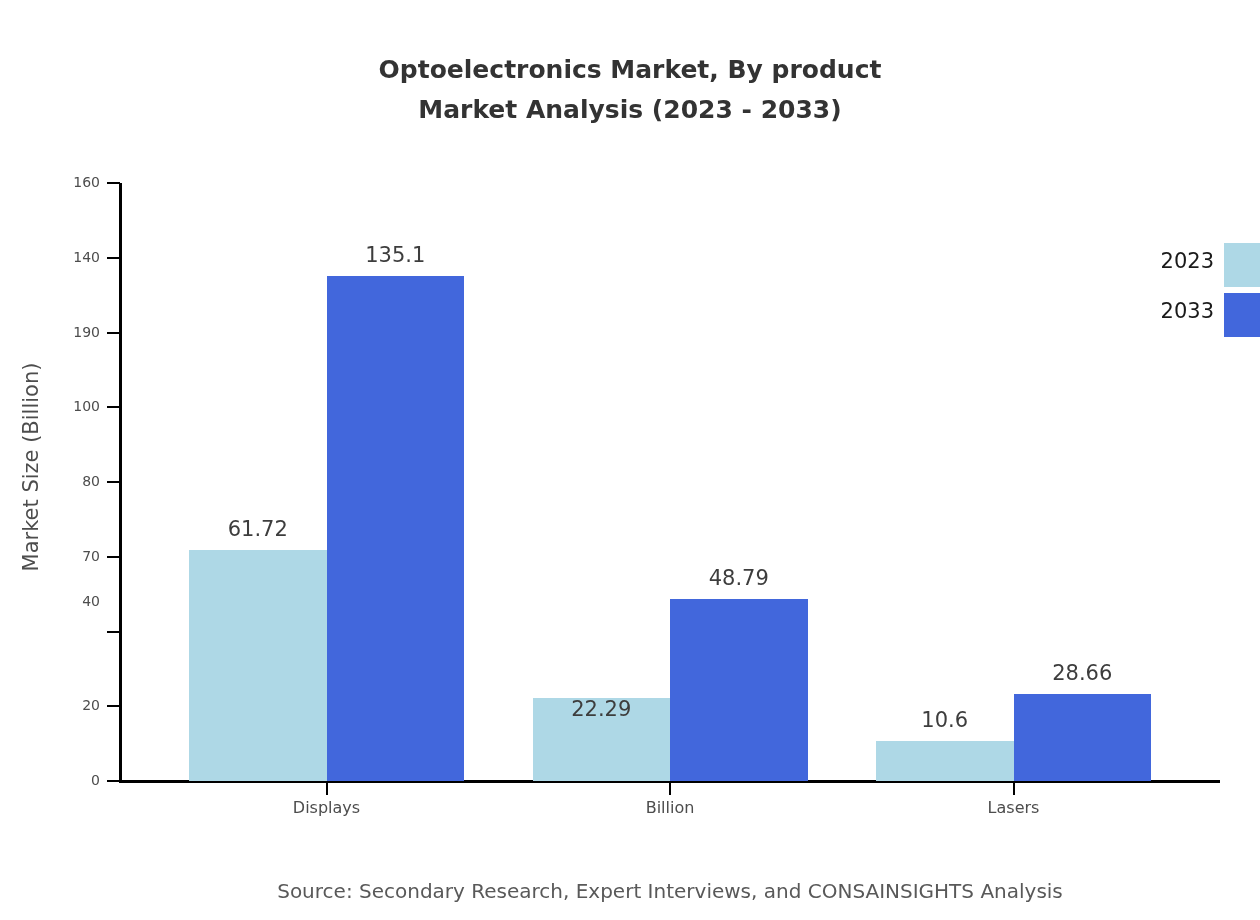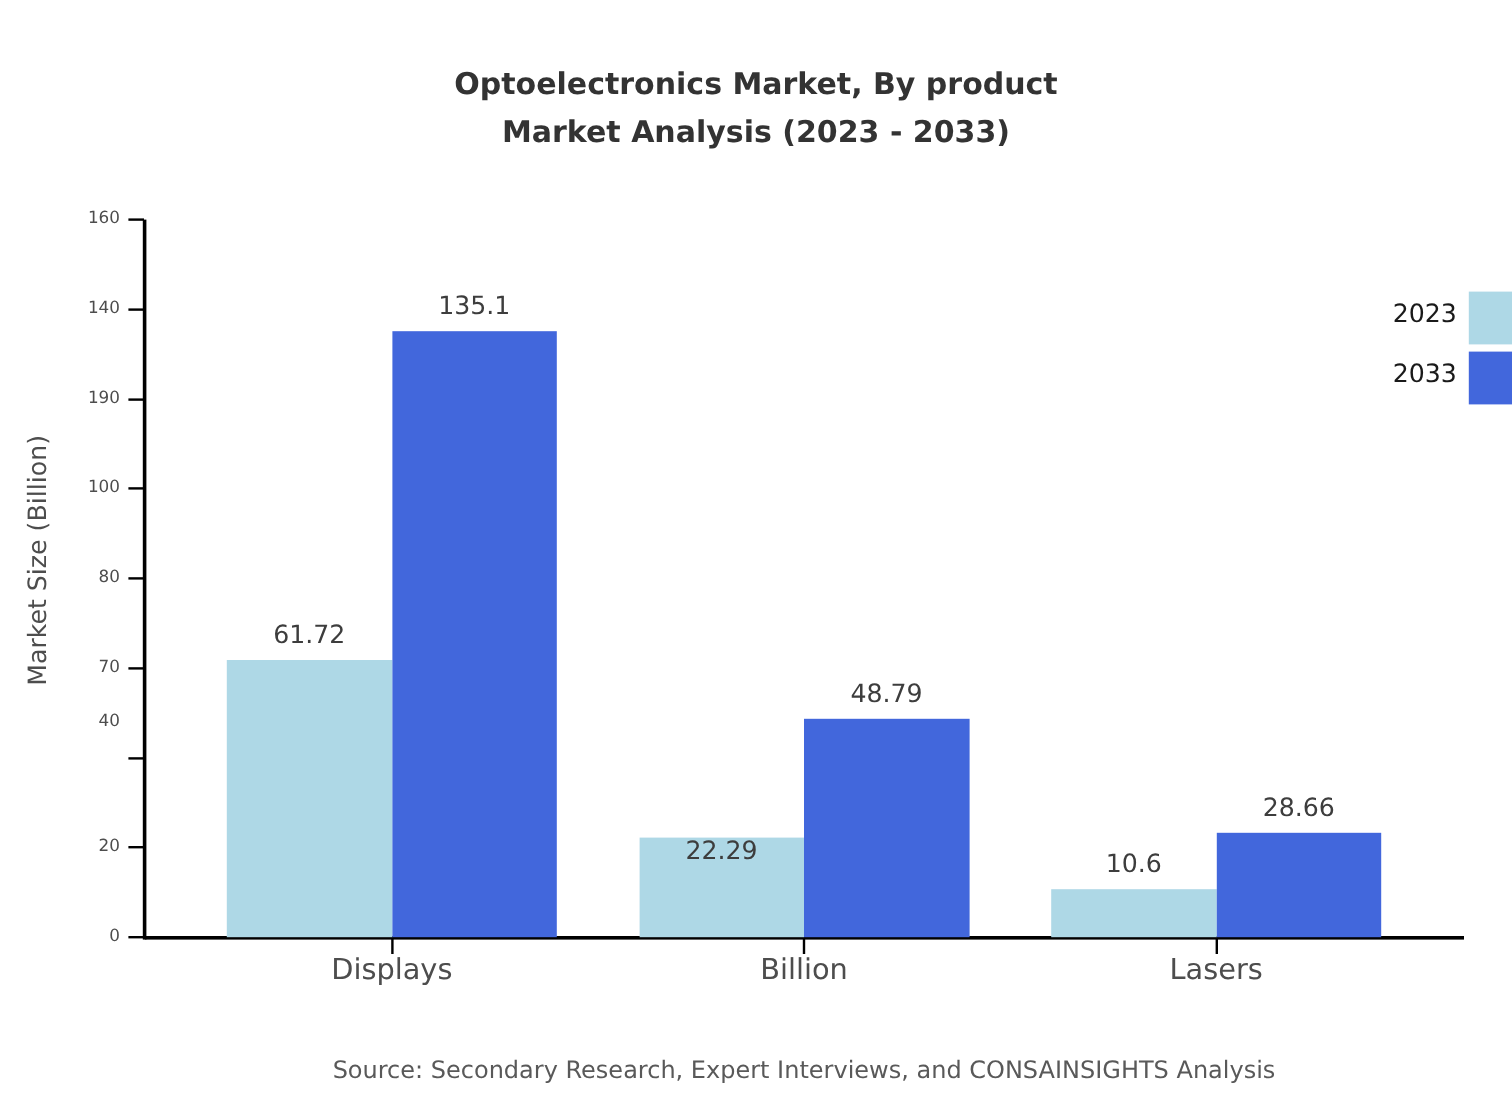--- a/index.html
+++ b/index.html
@@ -91,21 +91,21 @@
     width: 2px;
     height: 13px;
     background: #000000;
   }
   .xtick-label {
     position: absolute;
     top: 794px;
     width: 260px;
     text-align: center;
     color: #4d4d4d;
-    font-size: 24px;
+    font-size: 16px;
     line-height: 28px;
   }
 
   
   #ylabel {
     position: absolute;
     left: -269px;
     top: 455px;
     width: 600px;
     text-align: center;

